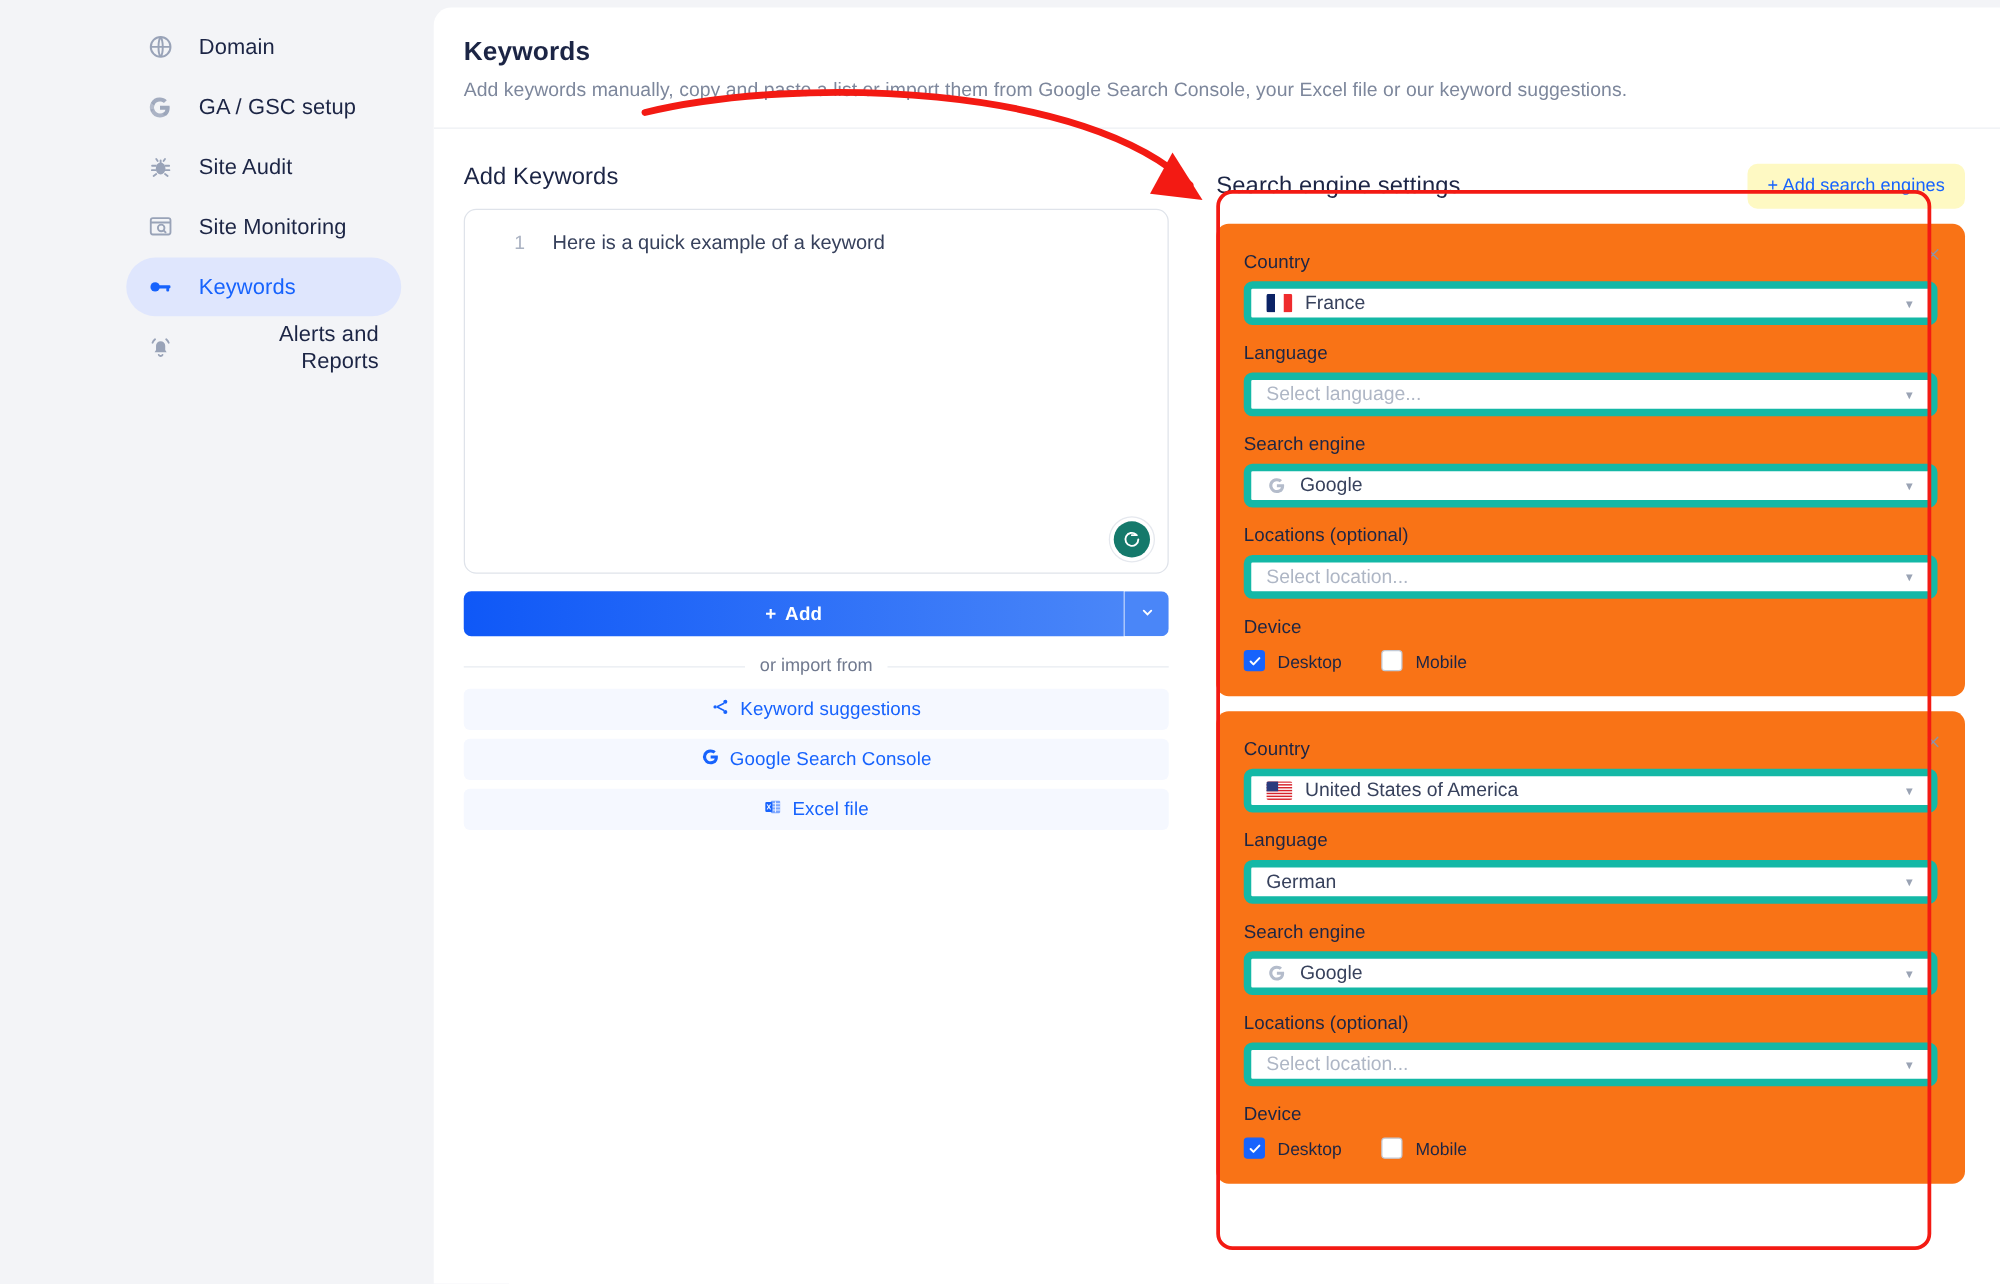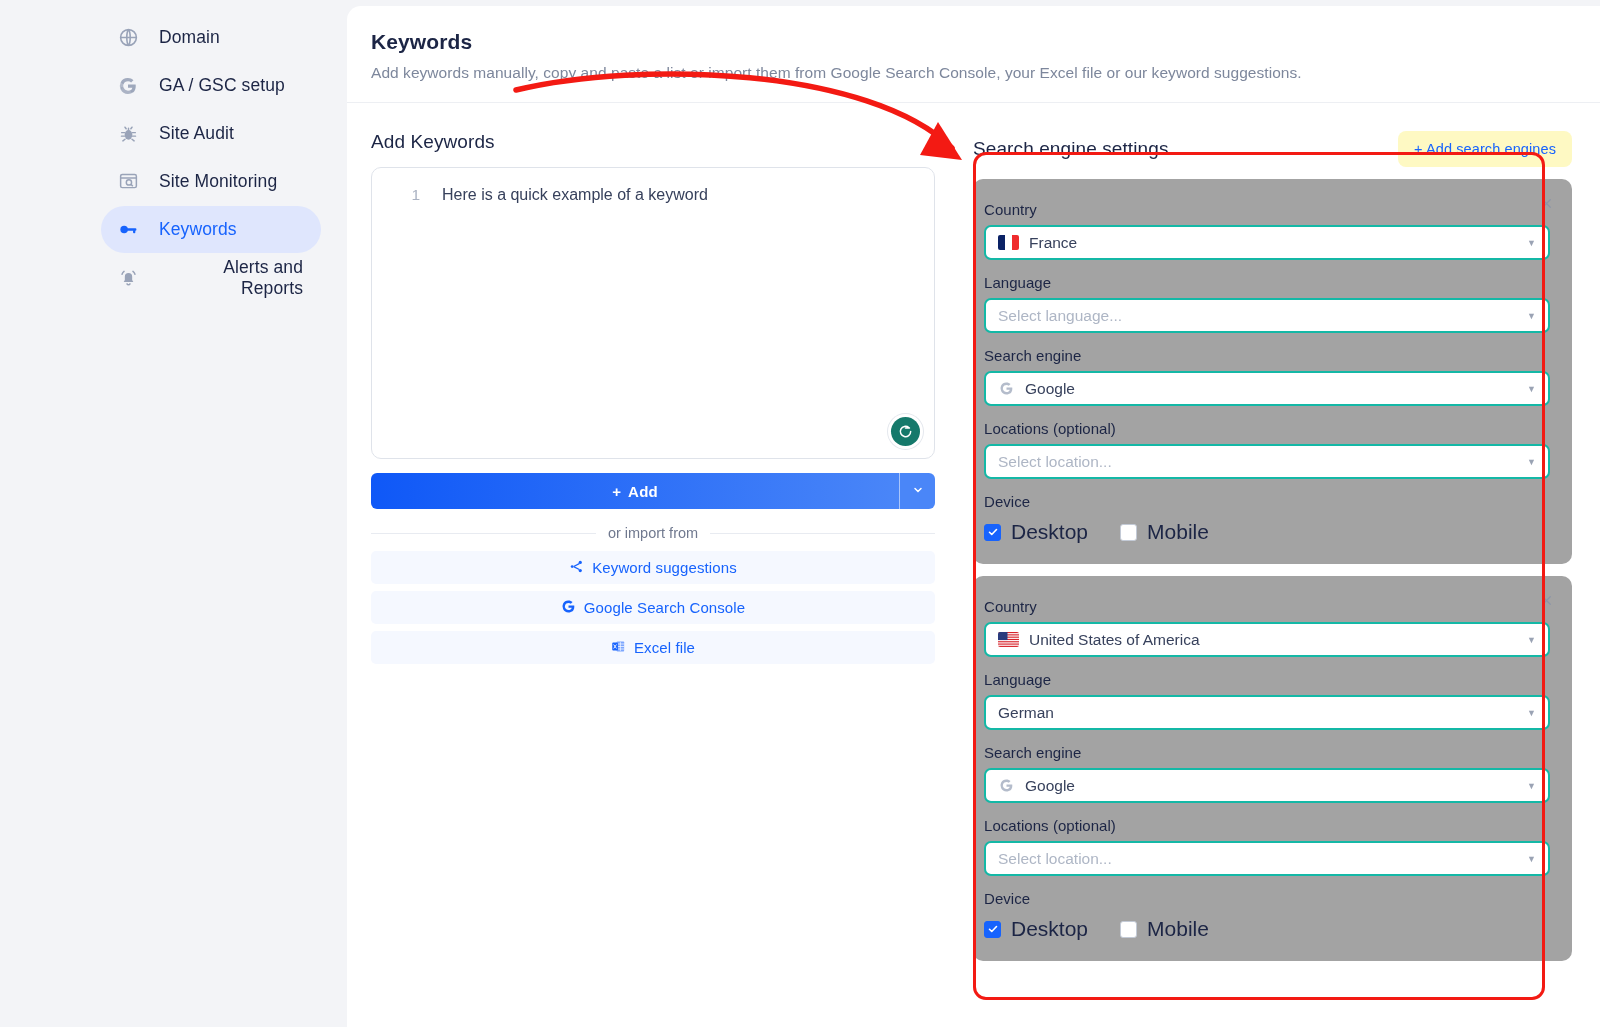--- a/index.html
+++ b/index.html
@@ -101,42 +101,42 @@
     color: #1763fd; font-size: 15px; font-family: inherit; cursor: pointer;
     display: flex; align-items: center; justify-content: center; gap: 8px;
     letter-spacing: .1px;
   }
   .kw-count { margin-top: 13px; font-size: 15px; color: #37415c; }
   .kw-count b { font-weight: 700; color: #1c2545; }
 
   
   .se-stack { display: flex; flex-direction: column; gap: 12px; }
   .se-card {
-    background: #a3a3a3; border-radius: 10px;
-    padding: 22px 22px 20px 11px; position: relative;
+    background: #f97316; border-radius: 10px;
+    padding: 22px 22px 20px 22px; position: relative;
   }
   .se-card .close {
     position: absolute; top: 14px; right: 16px; width: 20px; height: 20px;
     color: #8b94a8; cursor: pointer; display: flex; align-items: center; justify-content: center;
   }
   .fld-label { font-size: 15px; color: #1c2545; margin-bottom: 7px; letter-spacing: .05px; }
   .fld-label.mt { margin-top: 14px; }
   .select {
-    height: 35px; background: #fff; border: 2px solid #14b8a6; border-radius: 7px;
+    height: 35px; background: #fff; border: 6px solid #14b8a6; border-radius: 7px;
     display: flex; align-items: center; padding: 0 12px; gap: 10px;
     font-size: 15.5px; color: #37415c; cursor: pointer; position: relative;
   }
   .select .val { flex: 1 1 auto; }
   .select.placeholder .val { color: #aeb6c5; }
   .select .caret { color: #9aa3b4; font-size: 9px; }
   .flag { width: 21px; height: 15px; flex: 0 0 21px; border-radius: 2px; overflow: hidden; display: block; }
   .gico { width: 17px; flex: 0 0 17px; display: flex; align-items: center; justify-content: center; }
 
   .devices { display: flex; gap: 32px; margin-top: 10px; }
-  .dev { display: flex; align-items: center; gap: 10px; font-size: 21px; color: #1c2545; cursor: pointer; }
+  .dev { display: flex; align-items: center; gap: 10px; font-size: 14px; color: #1c2545; cursor: pointer; }
   .cb { width: 17px; height: 17px; border-radius: 3px; border: 1.6px solid #c3cad6; background: #fff; display: flex; align-items: center; justify-content: center; flex: 0 0 17px; }
   .cb.on { background: #1763fd; border-color: #1763fd; }
 
   
   .anno { position: absolute; inset: 0; pointer-events: none; }
   .anno-box {
     position: absolute; left: 973px; top: 152px; width: 572px; height: 848px;
     border: 3px solid #f31a13; border-radius: 13px;
   }
 </style>

